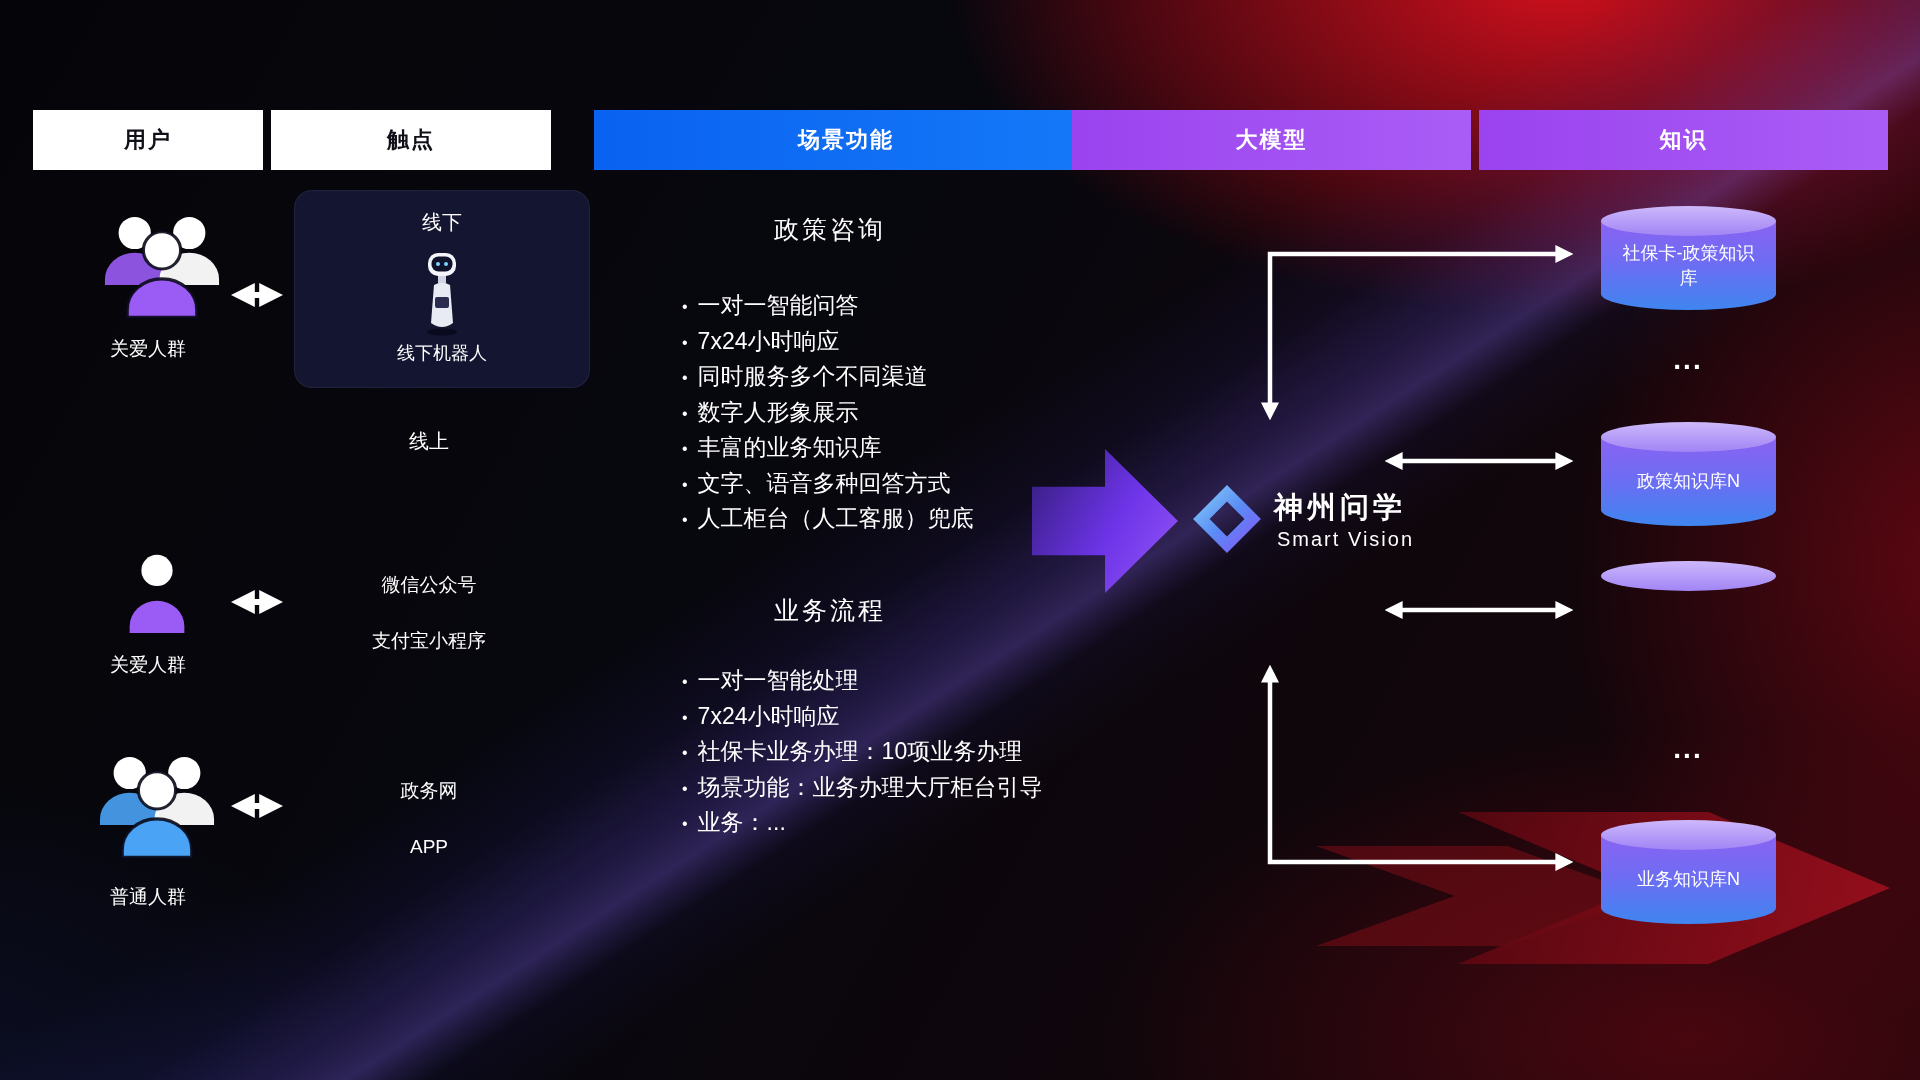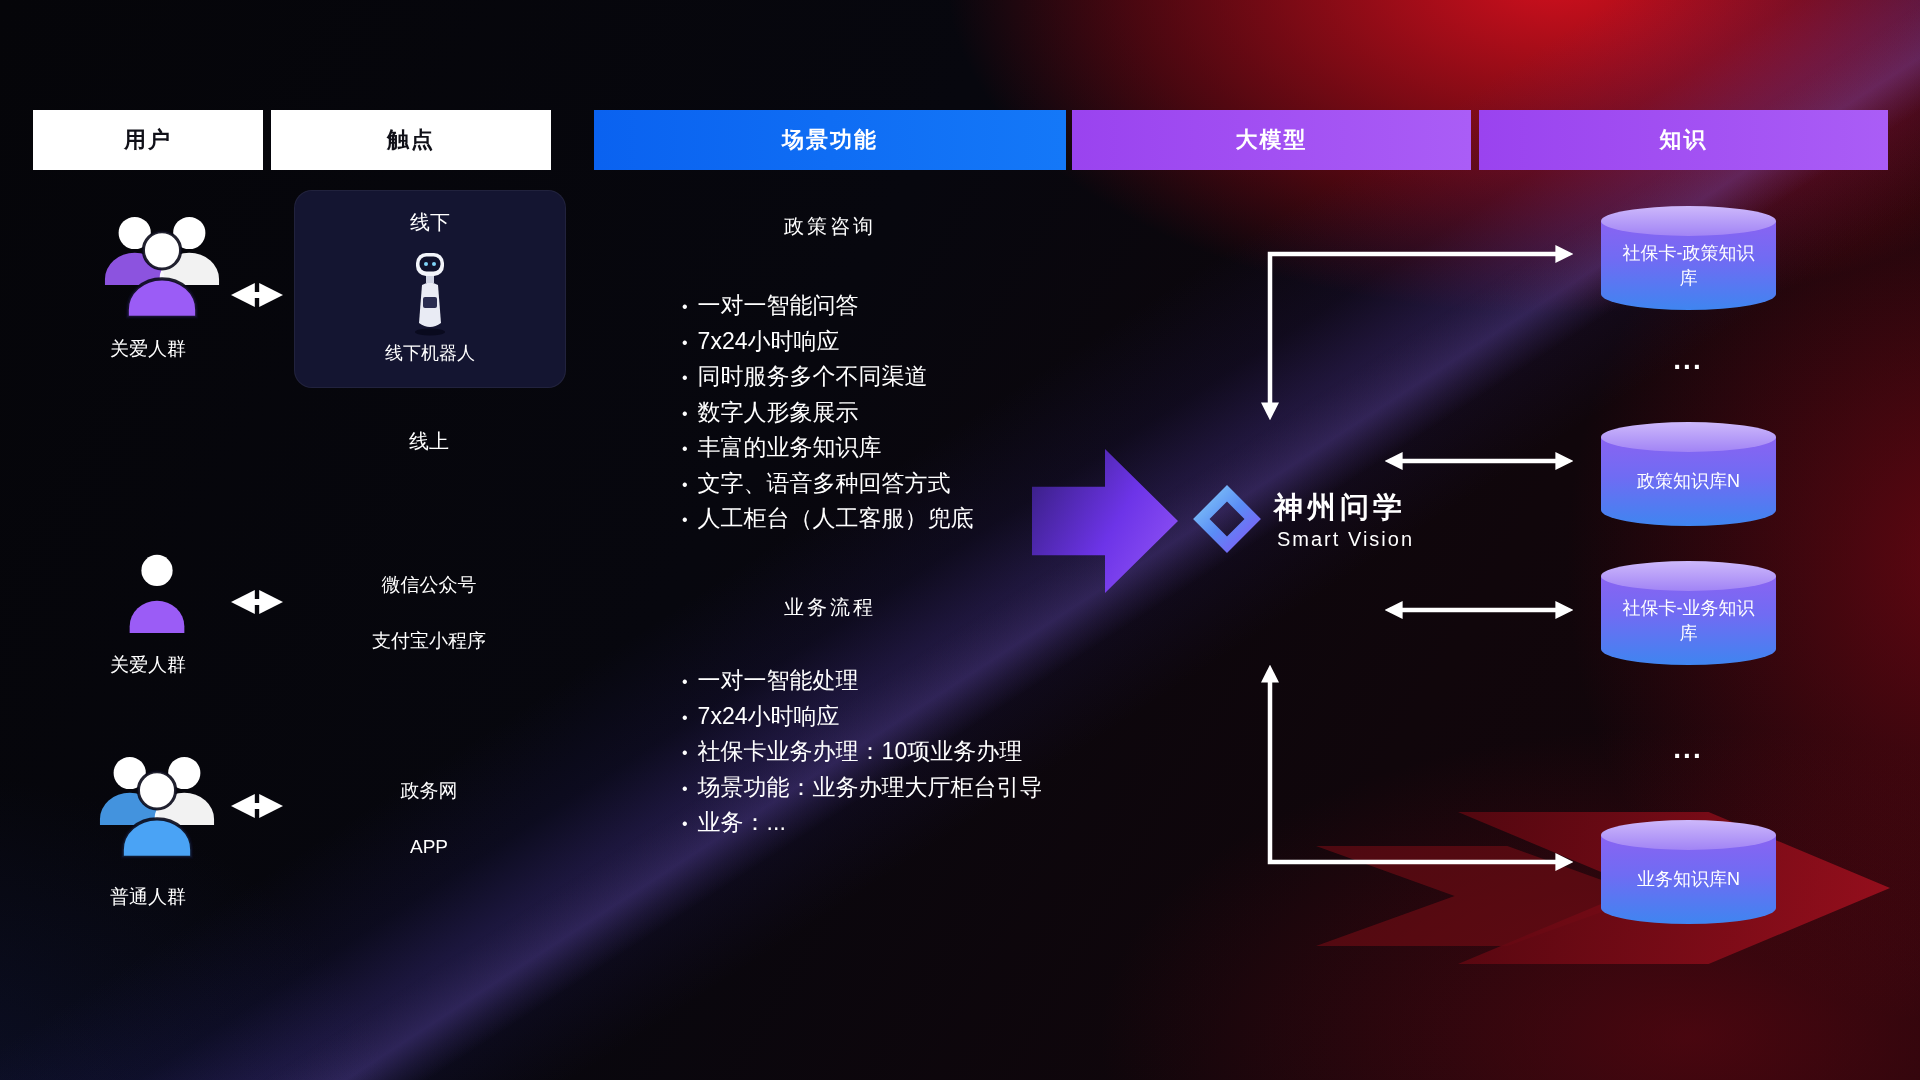--- a/index.html
+++ b/index.html
@@ -27,27 +27,27 @@
     font-size:22px; font-weight:bold; letter-spacing:2px; }
   .hdr.white  { background:#ffffff; color:#101018; }
   .hdr.blue   { background:linear-gradient(90deg,#0a62f0,#1478f8); color:#fff; }
   .hdr.purple { background:linear-gradient(90deg,#9a43ef,#aa5df6); color:#fff; }
 
   .icon-wrap { position:absolute; }
   .icon-wrap svg { width:100%; height:100%; display:block; }
   .ulabel { position:absolute; width:180px; text-align:center; font-size:19px; color:#fff; }
 
   .tp-card { position:absolute; left:294px; top:190px; width:270px; height:196px;
-    background:rgba(24,26,60,0.78); border:1px solid rgba(255,255,255,0.06); border-radius:18px; }
+    background:rgba(24,26,60,0.78); border:1px solid rgba(255,255,255,0.06); border-radius:18px;padding-left:24px; }
   .tp-card .tp-title { position:absolute; top:18px; left:0; width:100%; text-align:center; font-size:20px; }
   .tp-card .robot { position:absolute; left:50%; top:54px; width:56px; height:92px; transform:translateX(-50%); }
   .tp-card .tp-sub { position:absolute; top:150px; left:0; width:100%; text-align:center; font-size:18px; }
   .tp-text { position:absolute; left:294px; width:270px; text-align:center; font-size:19px; color:#fff; }
 
-  .sc-title { position:absolute; left:594px; width:472px; text-align:center; font-size:20px; font-weight:500; letter-spacing:3px; }
+  .sc-title { position:absolute; left:594px; width:472px; text-align:center; font-size:25px; font-weight:500; letter-spacing:3px; }
   .sc-list { position:absolute; left:682px; width:400px; font-size:23px; line-height:32.5px; }
   .sc-list .item { white-space:nowrap; }
   .sc-list .item::before { content:"•"; margin-right:10px; font-size:16px; position:relative; top:-1px; }
 
   .big-arrow { position:absolute; left:1032px; top:431px; width:146px; height:180px;
     background:linear-gradient(120deg,#2d1a6e,#6d34e8 55%,#9a5cf8);
     clip-path:polygon(0 31%,50% 31%,50% 10%,100% 50%,50% 90%,50% 69%,0 69%);
     filter:drop-shadow(0 0 20px rgba(120,70,240,.45)); }
 
   .logo-diamond { position:absolute; left:1190px; top:482px; width:74px; height:74px; }
@@ -88,21 +88,21 @@
       <path stroke-width="6" d="M238 806 H276" marker-start="url(#ah)" marker-end="url(#ah)"></path>
       <path stroke-width="4.5" d="M1270 415 V254 H1568" marker-start="url(#ah)" marker-end="url(#ah)"></path>
       <path stroke-width="4.5" d="M1390 461 H1568" marker-start="url(#ah)" marker-end="url(#ah)"></path>
       <path stroke-width="4.5" d="M1390 610 H1568" marker-start="url(#ah)" marker-end="url(#ah)"></path>
       <path stroke-width="4.5" d="M1270 670 V862 H1568" marker-start="url(#ah)" marker-end="url(#ah)"></path>
     </g>
   </svg>
 
   <div class="hdr white" style="left:33px;  width:230px;">用户</div>
   <div class="hdr white" style="left:271px; width:280px;">触点</div>
-  <div class="hdr blue" style="left:594px; width:472px;">场景功能</div>
+  <div class="hdr blue" style="left:594px; width:472px;padding-left:16px;">场景功能</div>
   <div class="hdr purple" style="left:1072px;width:399px;">大模型</div>
   <div class="hdr purple" style="left:1479px;width:409px;">知识</div>
 
   <div class="icon-wrap" style="left:100px;top:208px;width:124px;height:112px;color:#9b5cf6">
     <svg viewBox="0 0 100 90">
       <circle cx="28" cy="20" r="13" fill="#fff"></circle>
       <path d="M4 62 v-5 a24 21 0 0 1 48 0 v5 z" fill="currentColor" opacity="0.9"></path>
       <circle cx="72" cy="20" r="13" fill="#fff"></circle>
       <path d="M48 62 v-5 a24 21 0 0 1 48 0 v5 z" fill="#ffffff" opacity="0.95"></path>
       <circle cx="50" cy="34" r="15" fill="#fff" stroke="rgba(10,10,25,0.9)" stroke-width="2.5"></circle>
@@ -192,21 +192,20 @@
     <div class="db-top"></div>
     <div class="db-body">社保卡-政策知识库</div>
   </div>
   <div class="dots" style="top:344px;">...</div>
   <div class="db" style="top:422px;">
     <div class="db-top"></div>
     <div class="db-body">政策知识库N</div>
   </div>
   <div class="db" style="top:561px;">
     <div class="db-top"></div>
-    <div class="db-body">社保卡-业务知识库</div>
   </div>
   <div class="dots" style="top:733px;">...</div>
   <div class="db" style="top:820px;">
     <div class="db-top"></div>
     <div class="db-body">业务知识库N</div>
   </div>
 
 </div>
 
 </body></html>

